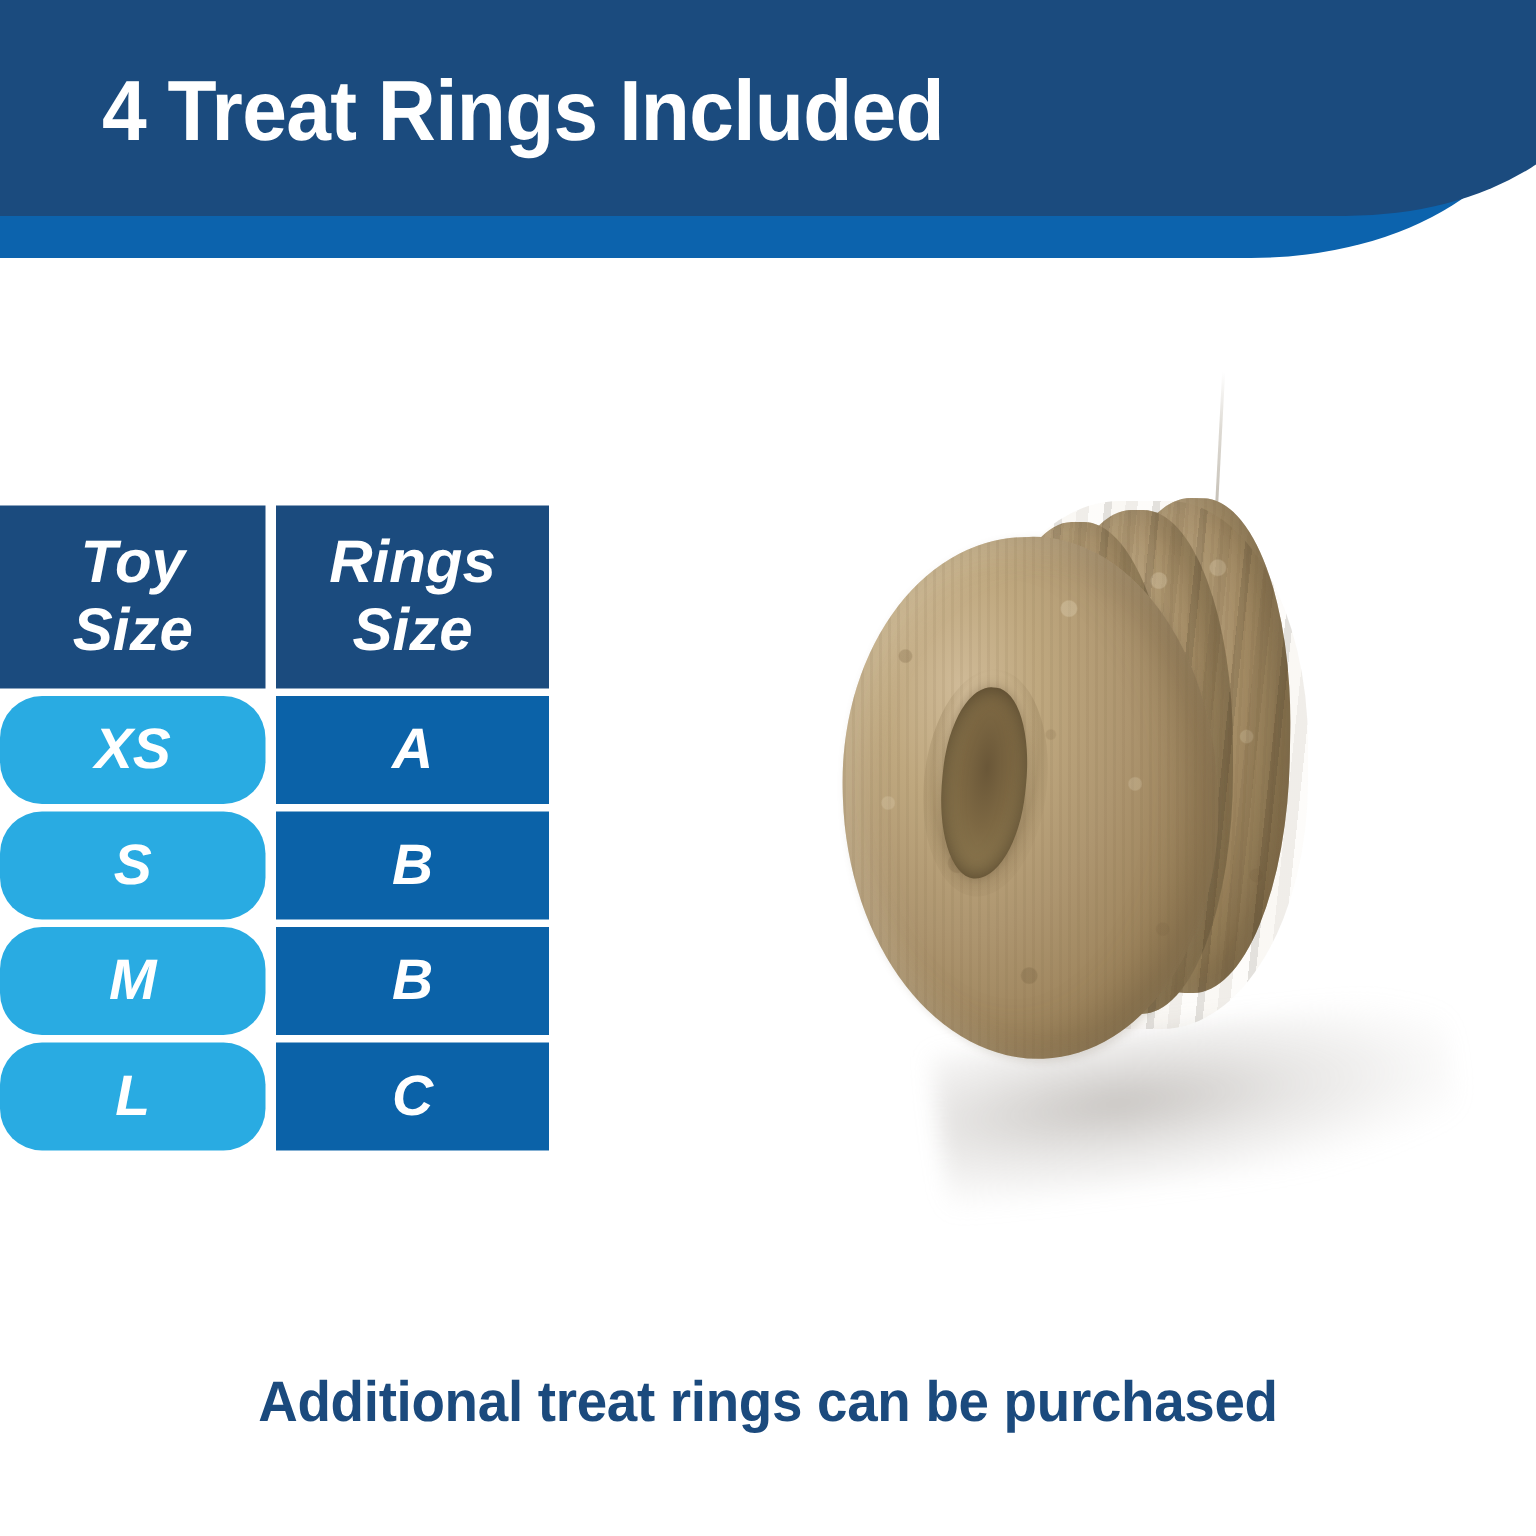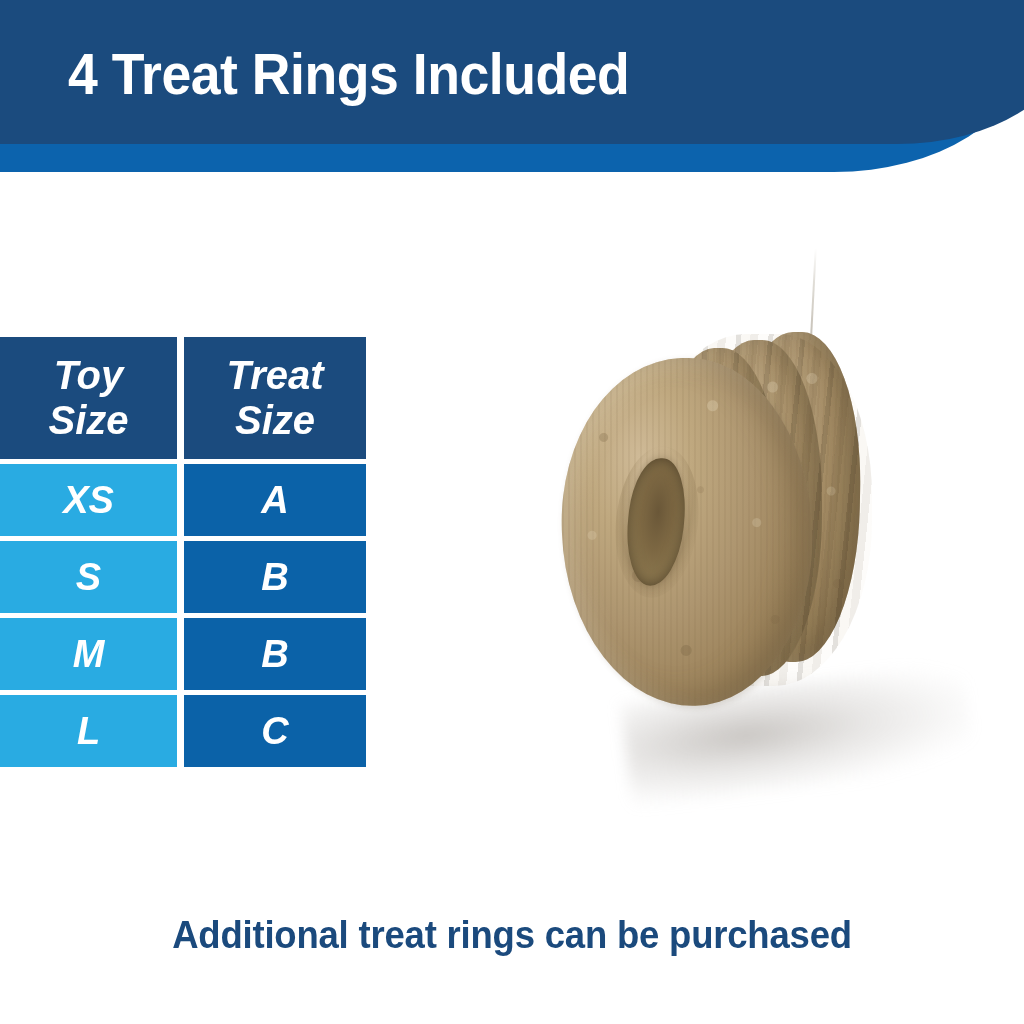--- a/index.html
+++ b/index.html
@@ -92,20 +92,21 @@
     height: 122px;
     font-size: 40px;
     line-height: 45px;
   }
   .hdr-row .cell span { display: block; }
 
   .body-row .cell-left {
     background: #29ABE2;
     height: 72px;
     font-size: 38px;
+    border-radius: 28px;
   }
   .body-row .cell-right {
     background: #0B62A8;
     height: 72px;
     font-size: 38px;
   }
 
   
   .product {
     position: absolute;
@@ -261,21 +262,21 @@
 
     <div class="tbl-row hdr-row">
       <div class="cell cell-left">
         <div>
           <span>Toy</span>
           <span>Size</span>
         </div>
       </div>
       <div class="cell cell-right">
         <div>
-          <span>Treat</span>
+          <span>Rings</span>
           <span>Size</span>
         </div>
       </div>
     </div>
 
     <div class="tbl-row body-row">
       <div class="cell cell-left">XS</div>
       <div class="cell cell-right">A</div>
     </div>
 

